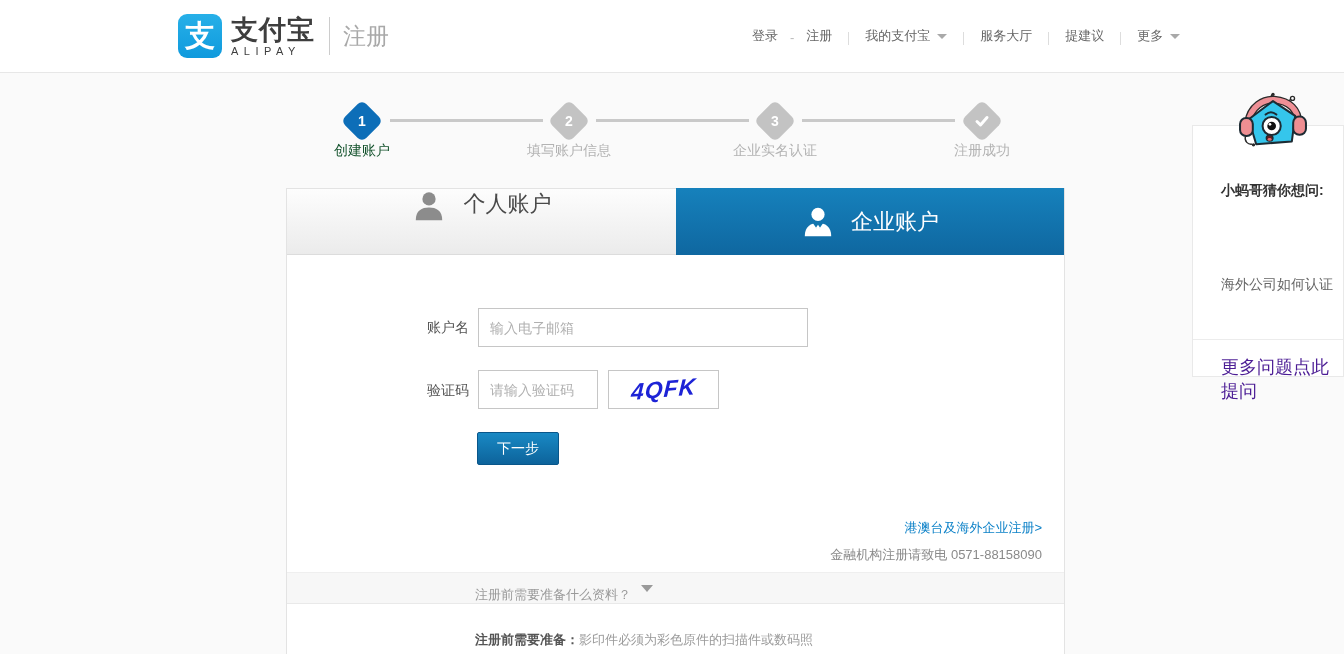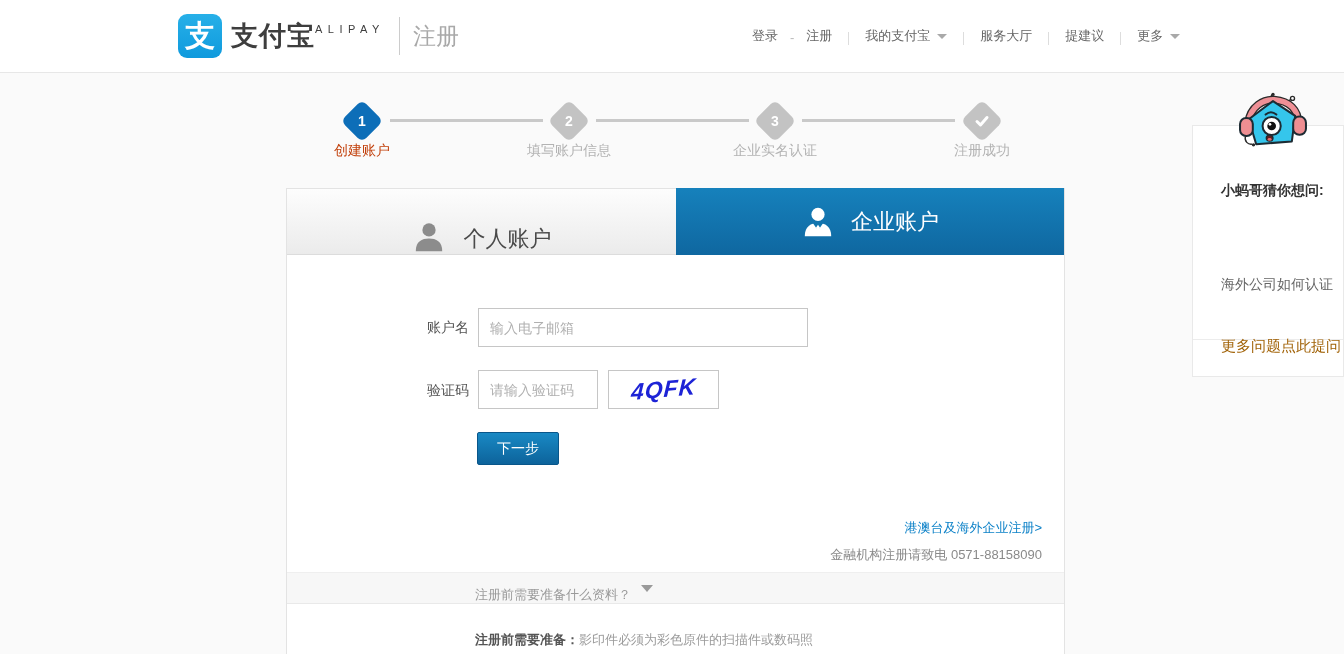--- a/index.html
+++ b/index.html
@@ -7,21 +7,21 @@
     font-family:"Liberation Sans","DejaVu Sans",sans-serif; background:#fafafa; }
 
   
   .header { position:absolute; left:0; top:0; width:1344px; height:73px;
     background:#fff; border-bottom:1px solid #e7e7e7; }
   .logo-wrap { position:absolute; left:178px; top:14px; display:flex; align-items:center; cursor:pointer; }
   .logo-icon { width:44px; height:44px; border-radius:9px;
     background:linear-gradient(180deg,#27b0e8,#0f9add); color:#fff;
     display:flex; align-items:center; justify-content:center;
     font-size:30px; font-weight:bold; }
-  .brand-col { margin-left:9px; display:flex; flex-direction:row; align-items:flex-start; }
+  .brand-col { margin-left:9px; display:flex; flex-direction:column; align-items:flex-start; }
   .brand-cn { font-size:27px; font-weight:bold; color:#3e3e3e; line-height:28px; letter-spacing:1px;}
   .brand-en { font-size:11px; color:#3e3e3e; letter-spacing:5.5px; margin-top:1px; }
   .logo-divider { width:1px; height:38px; background:#ccc; margin:0 13px 0 14px; }
   .page-title { font-size:23px; color:#a9a9a9; }
 
   .top-nav { position:absolute; left:752px; top:27px; display:flex; align-items:flex-end;
     font-size:13px; color:#666; white-space:nowrap; }
   .nav-link { cursor:pointer; color:#666; }
   .dash-sep { color:#bbb; margin:0 12px; }
   .pipe { width:1px; height:13px; background:#ddd; margin:0 16px; }
@@ -31,31 +31,31 @@
 
   
   .steps { position:absolute; left:0; top:0; }
   .diamond { position:absolute; width:30px; height:30px; border-radius:6px;
     transform:rotate(45deg); top:106px; display:flex; align-items:center; justify-content:center; }
   .diamond span { transform:rotate(-45deg); color:#fff; font-size:14px; font-weight:bold; }
   .diamond.active { background:#0d6eb8; }
   .diamond.inactive { background:#c3c3c3; }
   .step-line { position:absolute; top:119px; height:3px; background:#c9c9c9; }
   .step-label { position:absolute; top:142px; font-size:14px; white-space:nowrap; }
-  .step-label.active { color:#c2410c; }
+  .step-label.active { color:#14532d; }
   .step-label.inactive { color:#b3b3b3; }
   .check-svg { transform:rotate(-45deg); }
 
   
   .card { position:absolute; left:286px; top:188px; width:779px; height:466px;
     background:#fff; border-left:1px solid #e3e3e3; border-right:1px solid #e3e3e3; }
   .tabs { position:absolute; left:0; top:0; width:777px; height:67px; display:flex; }
   .tab-personal { width:389px; height:67px; background:linear-gradient(180deg,#fdfdfd,#ebebeb);
     border-top:1px solid #e3e3e3; border-bottom:1px solid #dcdcdc;
-    display:flex; align-items:flex-end; justify-content:center; cursor:pointer; }
+    display:flex; align-items:flex-start; justify-content:center; cursor:pointer; }
   .tab-personal .tab-text { font-size:22px; color:#4a4a4a; margin-left:18px; }
   .tab-enterprise { width:388px; height:67px; background:linear-gradient(180deg,#1681bc,#0f67a0);
     display:flex; align-items:center; justify-content:center; cursor:pointer; position:relative; }
   .tab-enterprise .tab-text { font-size:22px; color:#fff; margin-left:16px; }
   .tab-arrow { position:absolute; left:570px; top:67px; width:0; height:0;
     border-left:13px solid transparent; border-right:13px solid transparent;
     border-top:12px solid #0f67a0; }
 
   .form-label { position:absolute; left:110px; width:72px; text-align:right;
     font-size:14px; color:#555; }
@@ -86,21 +86,21 @@
   .prep-rest { color:#9b9b9b; }
 
   
   .helper-panel { position:absolute; left:1192px; top:125px; width:152px; height:252px;
     background:#fff; border:1px solid #e9e9e9; }
   .helper-title { position:absolute; left:28px; top:56px; font-size:14px; font-weight:bold; color:#333; }
   .helper-q1 { position:absolute; left:28px; top:92px; font-size:14px; color:#666; line-height:25px;
     cursor:pointer; }
   .helper-q2 { position:absolute; left:28px; top:150px; font-size:14px; color:#666; cursor:pointer; }
   .helper-divider { position:absolute; left:0; top:213px; width:150px; height:1px; background:#ececec; }
-  .helper-more { position:absolute; left:28px; top:211px; font-size:15px; color:#a16207; cursor:pointer; }
+  .helper-more { position:absolute; left:28px; top:229px; font-size:18px; color:#4c1d95; cursor:pointer; }
   .mascot { position:absolute; left:1236px; top:92px; z-index:5; }
 </style>
 </head>
 <body>
 
 <div class="header">
   <div class="logo-wrap">
     <div class="logo-icon">
       <span>支</span>
     </div>

